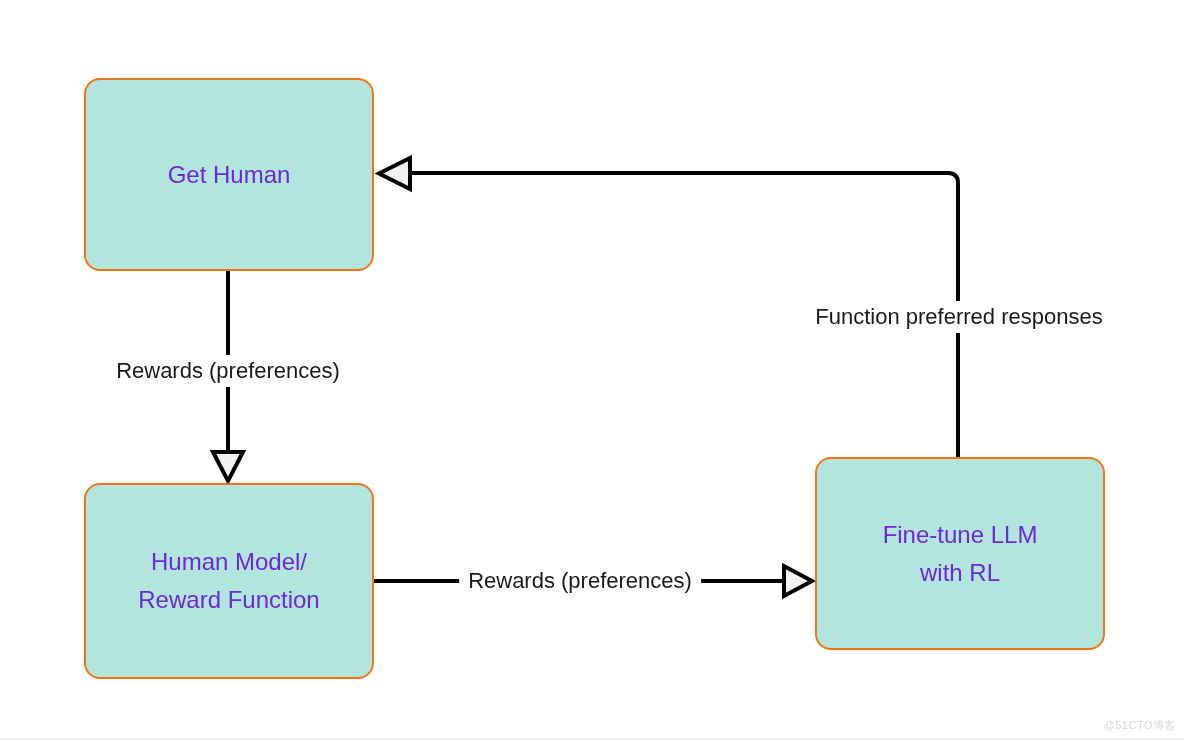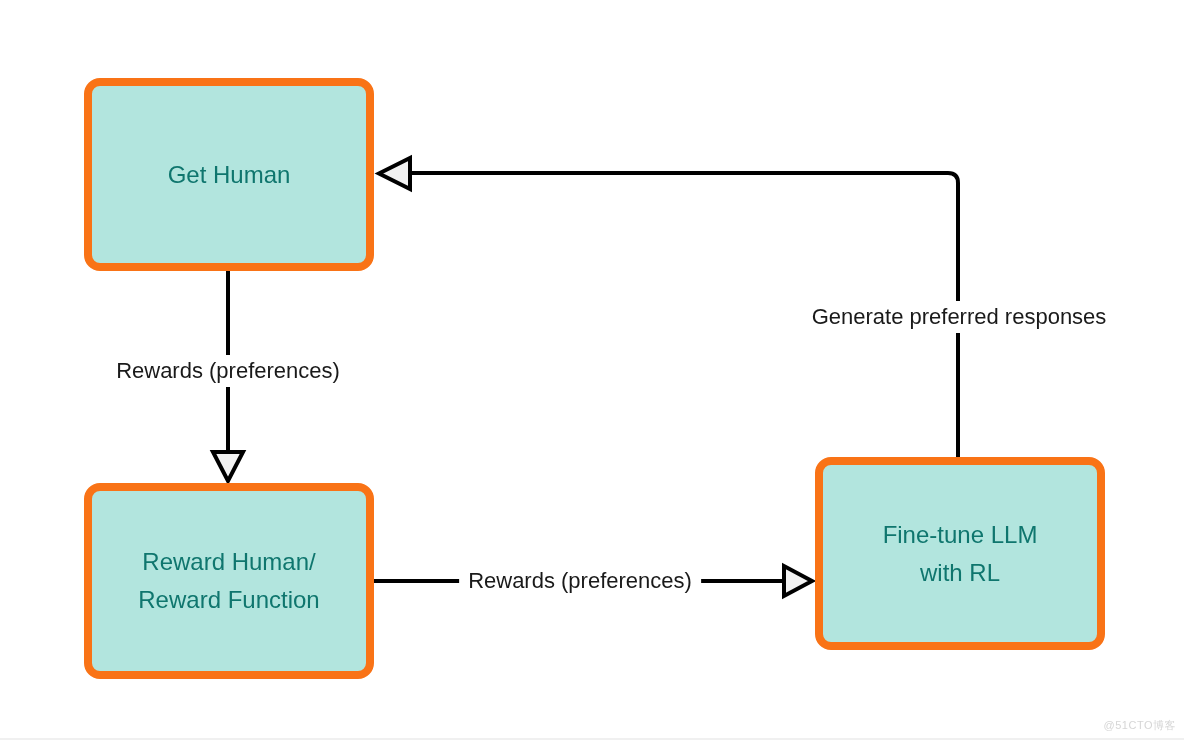--- a/index.html
+++ b/index.html
@@ -18,30 +18,30 @@
   svg.arrows {
     position: absolute;
     left: 0; top: 0;
     width: 1184px;
     height: 742px;
   }
   .node {
     position: absolute;
     box-sizing: border-box;
     background: var(--node-fill, #b2e5de);
-    border: 8px solid #f97316;
+    border: 2px solid #f97316;
     border-radius: 16px;
     display: flex;
     flex-direction: column;
     align-items: center;
     justify-content: center;
     text-align: center;
     font-size: 24px;
     line-height: 38px;
-    color: #0f766e;
+    color: #6d28d9;
   }
   .node-get-human   { left: 84px;  top: 78px;  width: 290px; height: 193px; }
   .node-reward      { left: 84px;  top: 483px; width: 290px; height: 196px; }
   .node-finetune    { left: 815px; top: 457px; width: 290px; height: 193px; }
 
   .edge-label {
     position: absolute;
     transform: translate(-50%, -50%);
     background: #ffffff;
     padding: 2px 9px;
@@ -87,29 +87,29 @@
 
     <path d="M 958 484 L 958 183 Q 958 173 948 173 L 410 173" fill="none" stroke="#000000" stroke-width="4"></path>
     <polygon points="410,158 410,189 379,173.5" fill="#f2f2f2" stroke="#000000" stroke-width="4" stroke-linejoin="miter"></polygon>
   </svg>
 
   <div class="node node-get-human">
     <span>Get Human</span>
   </div>
 
   <div class="node node-reward">
-    <span>Reward Human/</span>
+    <span>Human Model/</span>
     <span>Reward Function</span>
   </div>
 
   <div class="node node-finetune">
     <span>Fine-tune LLM</span>
     <span>with RL</span>
   </div>
 
   <div class="edge-label label-rewards-1">Rewards (preferences)</div>
   <div class="edge-label label-rewards-2">Rewards (preferences)</div>
-  <div class="edge-label label-generate">Generate preferred responses</div>
+  <div class="edge-label label-generate">Function preferred responses</div>
 
   <div class="watermark">@51CTO博客</div>
   <div class="bottom-divider"></div>
 
 </div>
 
 </body></html>

